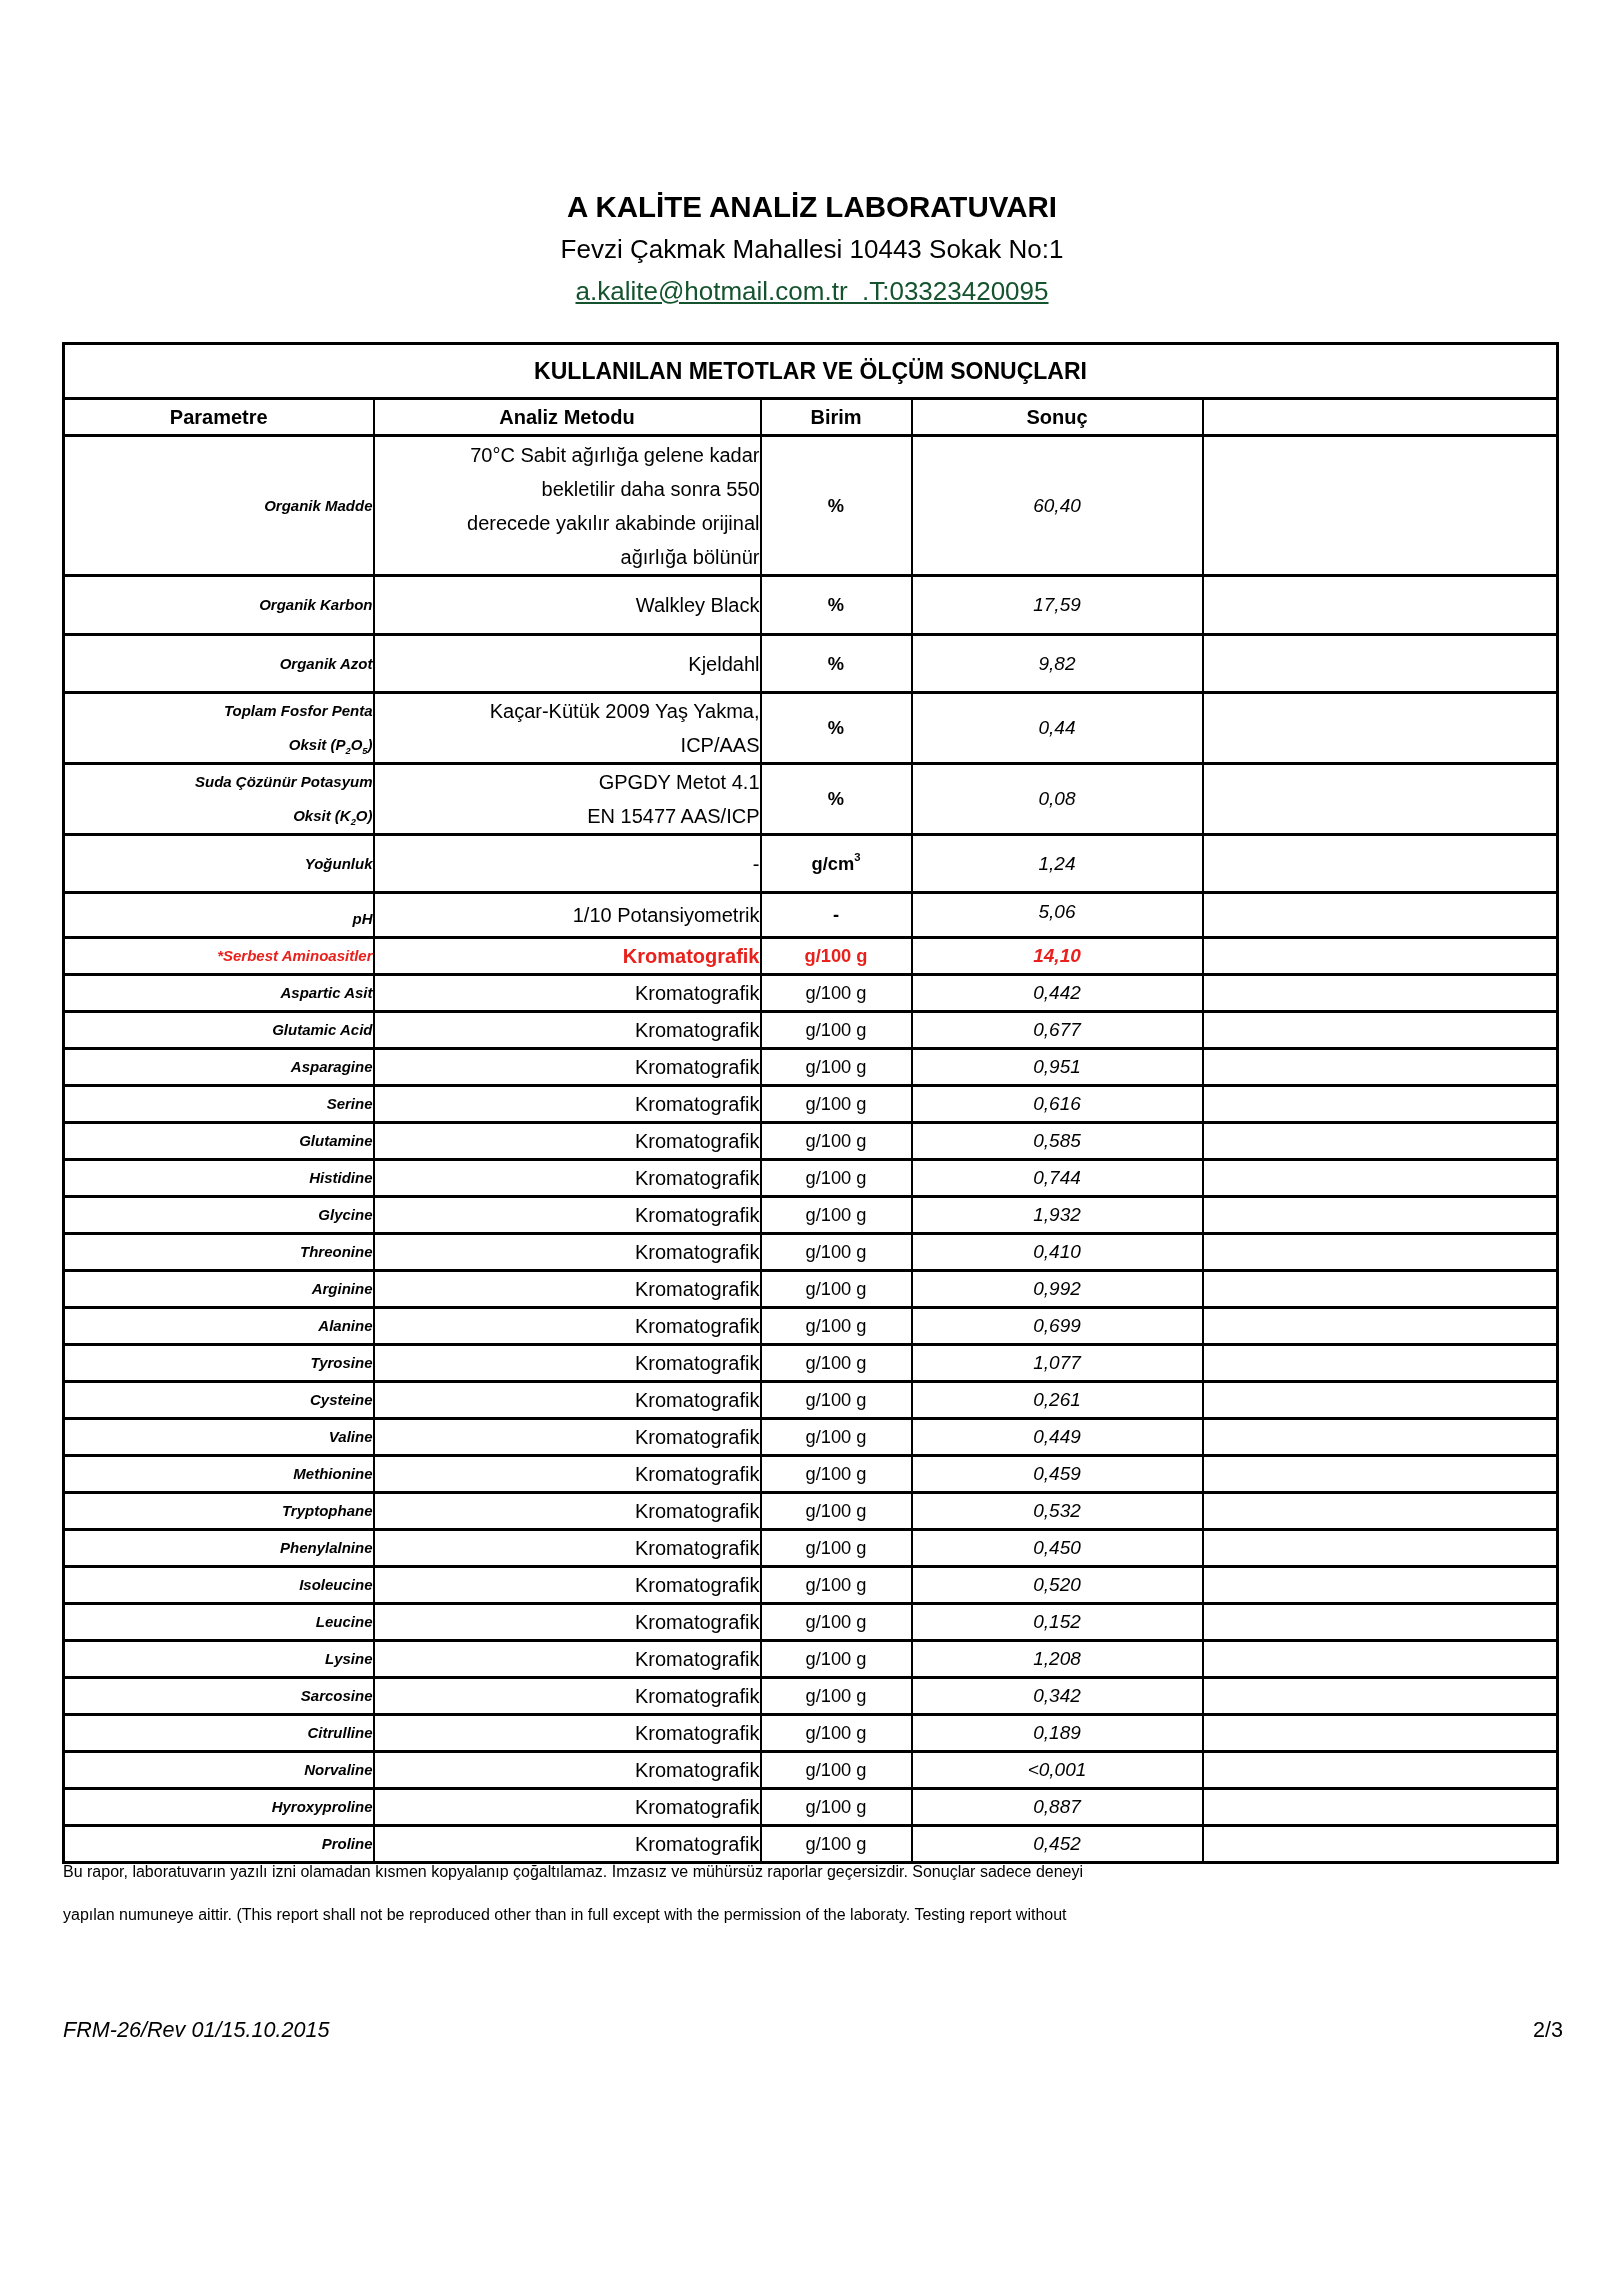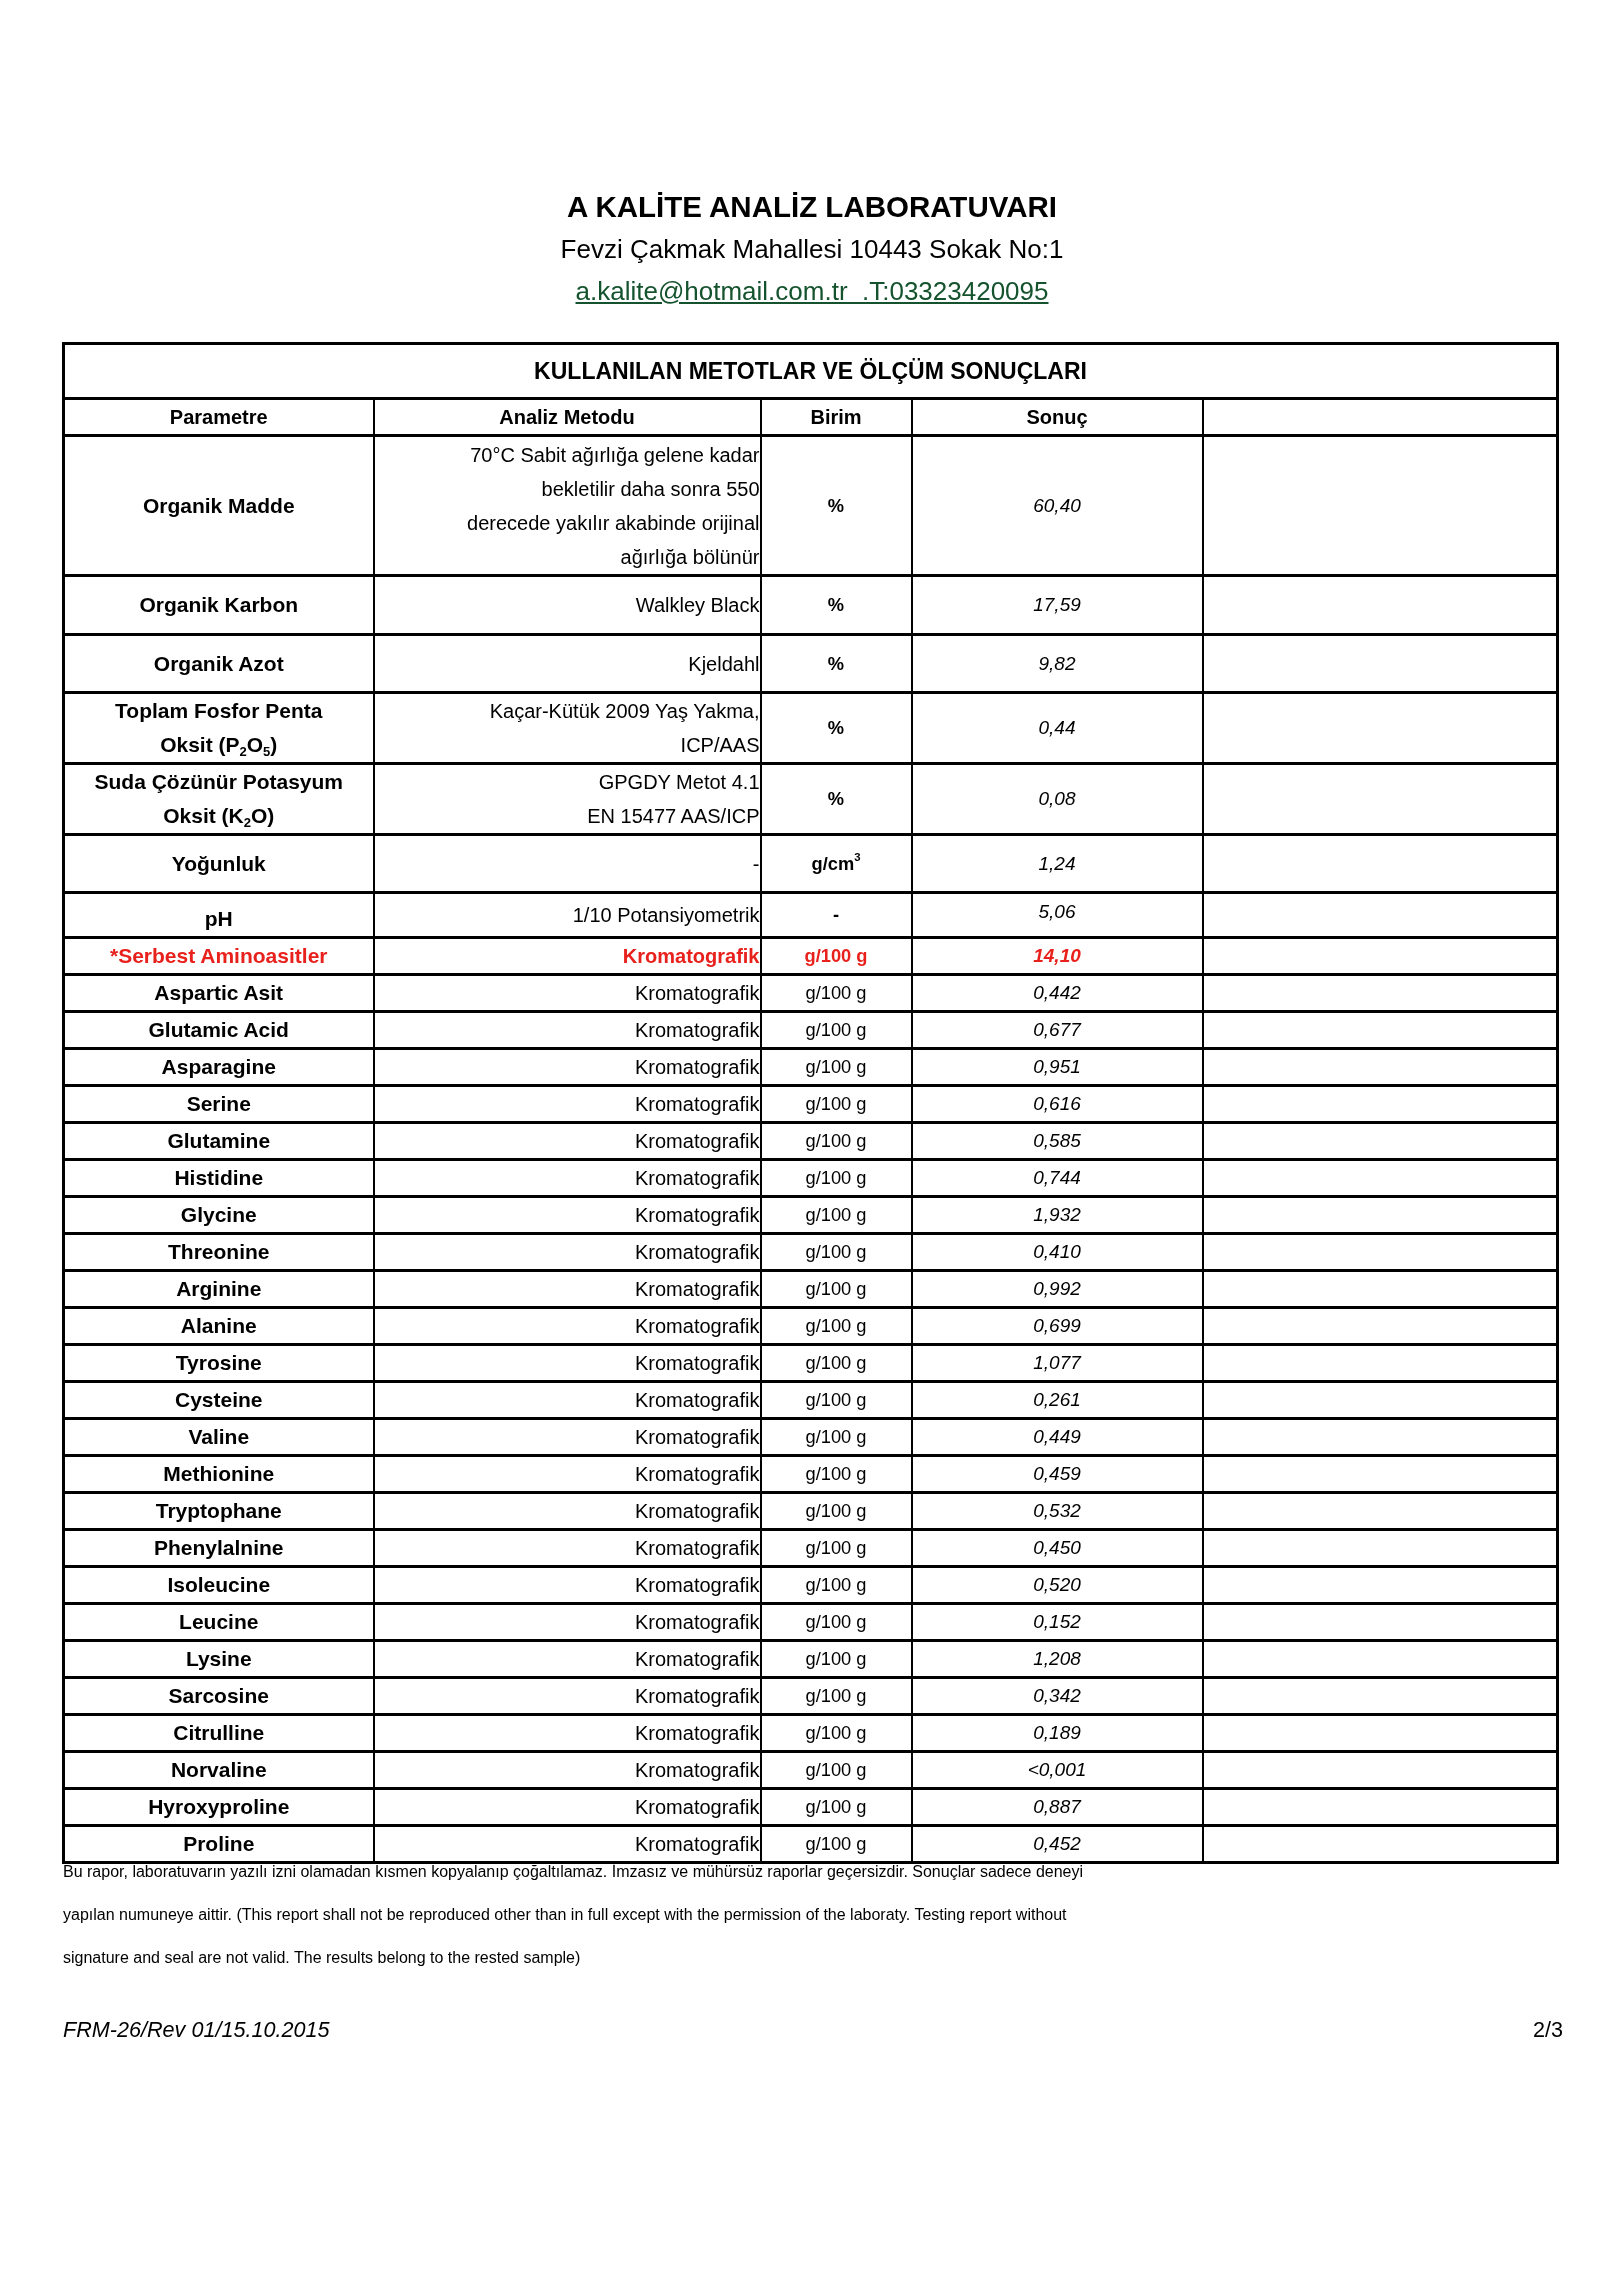--- a/index.html
+++ b/index.html
@@ -29,21 +29,21 @@
     border-bottom:3.3px solid #000;
     line-height:34px;
     vertical-align:middle;
     overflow:hidden;
     padding:0;
   }
   tr.title-row{height:55px;}
   tr.title-row td{font-size:23px;font-weight:bold;text-align:center;}
   tr.header-row{height:34px;}
   tr.header-row td{font-size:20px;font-weight:bold;text-align:center;}
-  td.c-param{font-size:21px;font-weight:bold;text-align:center;padding-left:5.2px;}
+  td.c-param{font-size:15px;font-weight:bold;text-align:right;padding-left:5.2px;font-style:italic;}
   td.c-method{font-size:20px;text-align:right;}
   td.c-unit{font-size:18.3px;text-align:center;}
   td.c-result{font-size:19px;text-align:center;font-style:italic;}
   td.bold{font-weight:bold;}
   tr.red-row td{color:#E8211D;font-weight:bold;}
   td.last-thick{border-bottom:4.6px solid #000;}
   td.last-thin{border-bottom:2px solid #000;}
   sub{font-size:62%;vertical-align:-3.9px;line-height:0;}
   sup{font-size:62%;vertical-align:9.2px;line-height:0;}
   
@@ -310,21 +310,20 @@
           <td class="c-unit last-thick">g/100 g</td>
           <td class="c-result last-thick">0,452</td>
           <td class="c-empty last-thin"></td>
         </tr>
       </tbody>
   </table>
 
   <div class="disclaimer">
     <div>Bu rapor, laboratuvarın yazılı izni olamadan kısmen kopyalanıp çoğaltılamaz. İmzasız ve mühürsüz raporlar geçersizdir. Sonuçlar sadece deneyi</div>
     <div>yapılan numuneye aittir. (This report shall not be reproduced other than in full except with the permission of the laboraty. Testing report without</div>
-    <div>signature and seal are not valid. The results belong to the rested sample)</div>
   </div>
 
   <div class="page-footer">
     <span class="frm">FRM-26/Rev 01/15.10.2015</span>
     <span>2/3</span>
   </div>
 
 </div>
 
 

